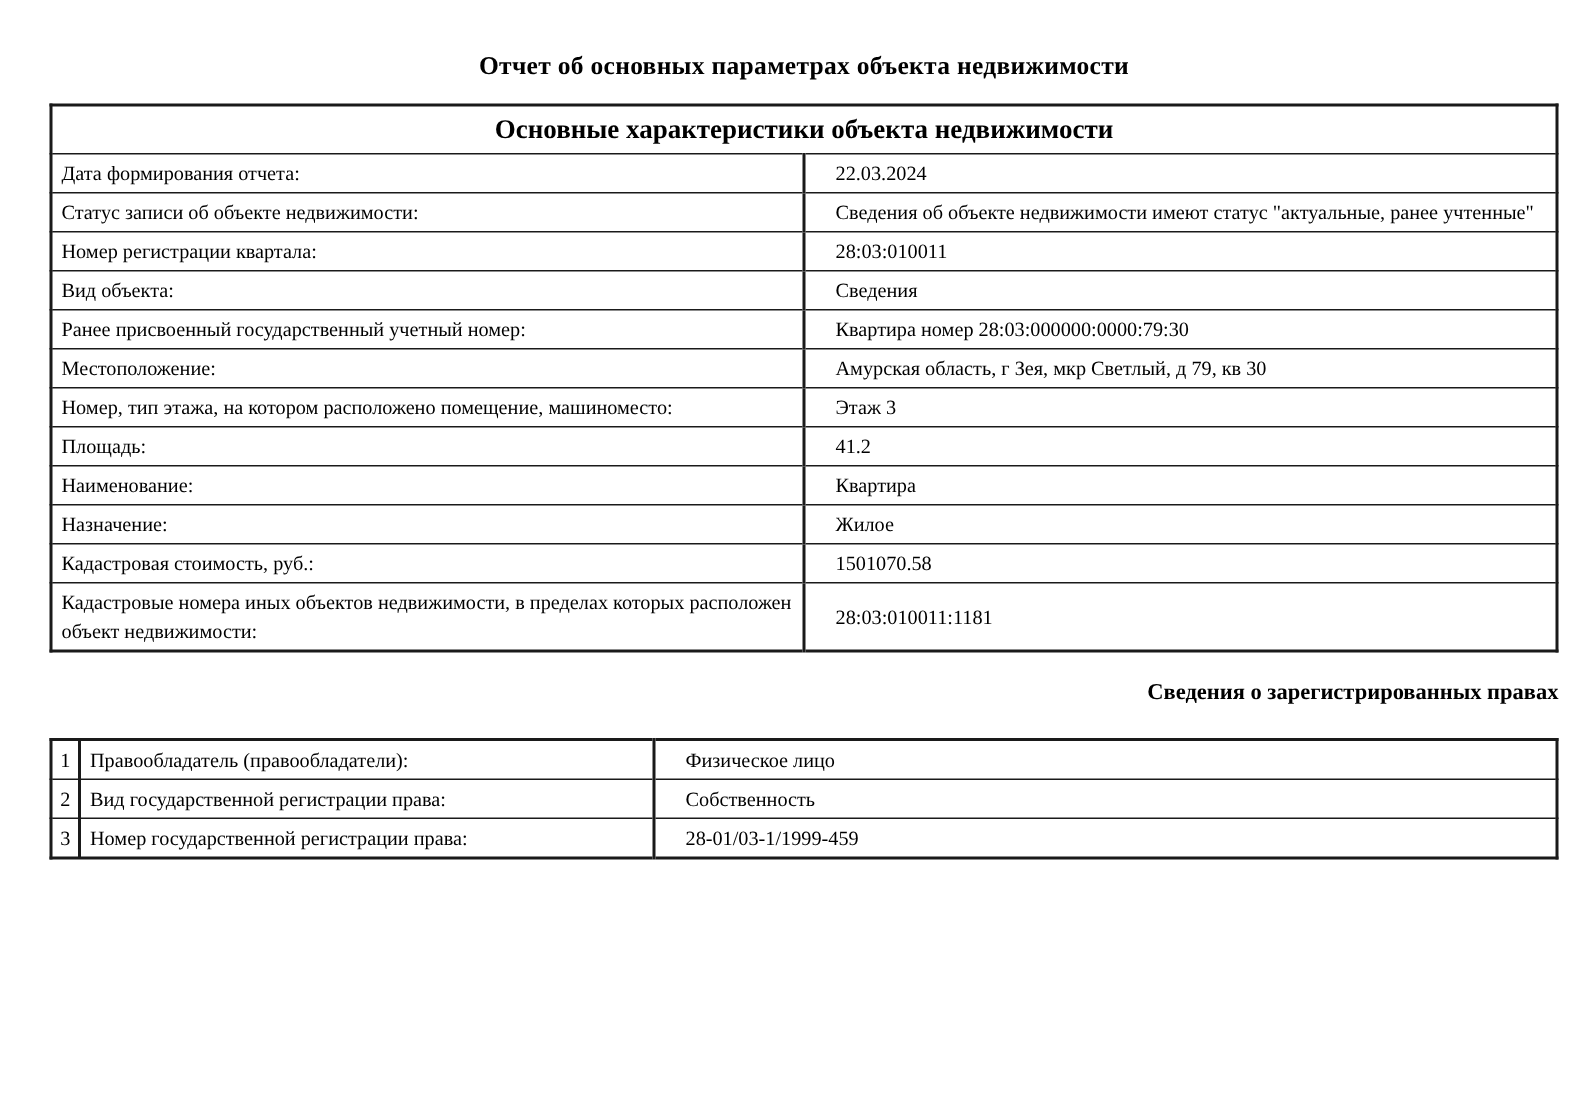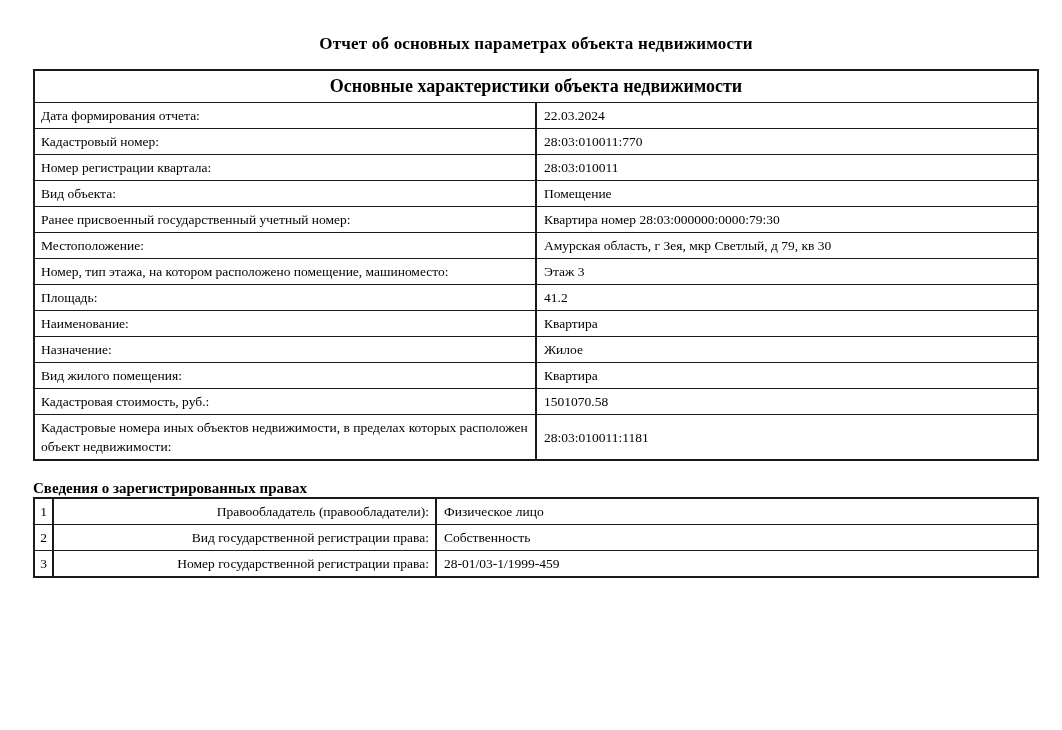--- a/index.html
+++ b/index.html
@@ -41,33 +41,34 @@
   table.report td {
     border: 1px solid #1a1a1a;
     font-size: 13.5px;
     padding: 3px 6px;
     line-height: 19px;
     vertical-align: middle;
     height: 26px;
     word-wrap: break-word;
   }
   table.report td.cell-label { width: 400px; border-right: 2px solid #1a1a1a; }
-  table.report td.cell-value { padding-left: 7px; }
+  table.report td.cell-value { padding-left: 20px; }
   table.rights td.cell-num {
     width: 19px;
     text-align: center;
     padding: 3px 2px;
     border-right: 2px solid #1a1a1a;
   }
-  table.rights td.cell-label { width: 383px; text-align: right; }
+  table.rights td.cell-label { width: 383px; }
   .section-heading {
     font-size: 15px;
     font-weight: bold;
-    text-align: left;
+    text-align: right;
     margin-top: 19px;
+    margin-bottom: 21px;
   }
 </style>
 </head>
 <body>
 
 <div class="doc">
 
   <div class="doc-title">Отчет об основных параметрах объекта недвижимости</div>
 
   <table class="report main">
@@ -76,35 +77,35 @@
         <th colspan="2">Основные характеристики объекта недвижимости</th>
       </tr>
     </thead>
     <tbody>
 
         <tr>
           <td class="cell-label">Дата формирования отчета:</td>
           <td class="cell-value">22.03.2024</td>
         </tr>
 
+        <tr>
+          <td class="cell-label">Статус записи об объекте недвижимости:</td>
+          <td class="cell-value">Сведения об объекте недвижимости имеют статус "актуальные, ранее учтенные"</td>
+        </tr>
 
 
-        <tr>
-          <td class="cell-label">Кадастровый номер:</td>
-          <td class="cell-value">28:03:010011:770</td>
-        </tr>
 
         <tr>
           <td class="cell-label">Номер регистрации квартала:</td>
           <td class="cell-value">28:03:010011</td>
         </tr>
 
         <tr>
           <td class="cell-label">Вид объекта:</td>
-          <td class="cell-value">Помещение</td>
+          <td class="cell-value">Сведения</td>
         </tr>
 
         <tr>
           <td class="cell-label">Ранее присвоенный государственный учетный номер:</td>
           <td class="cell-value">Квартира номер 28:03:000000:0000:79:30</td>
         </tr>
 
         <tr>
           <td class="cell-label">Местоположение:</td>
           <td class="cell-value">Амурская область, г Зея, мкр Светлый, д 79, кв 30</td>
@@ -124,24 +125,20 @@
         <tr>
           <td class="cell-label">Наименование:</td>
           <td class="cell-value">Квартира</td>
         </tr>
 
         <tr>
           <td class="cell-label">Назначение:</td>
           <td class="cell-value">Жилое</td>
         </tr>
 
-        <tr>
-          <td class="cell-label">Вид жилого помещения:</td>
-          <td class="cell-value">Квартира</td>
-        </tr>
 
         <tr>
           <td class="cell-label">Кадастровая стоимость, руб.:</td>
           <td class="cell-value">1501070.58</td>
         </tr>
 
         <tr>
           <td class="cell-label">Кадастровые номера иных объектов недвижимости, в пределах которых расположен объект недвижимости:</td>
           <td class="cell-value">28:03:010011:1181</td>
         </tr>

